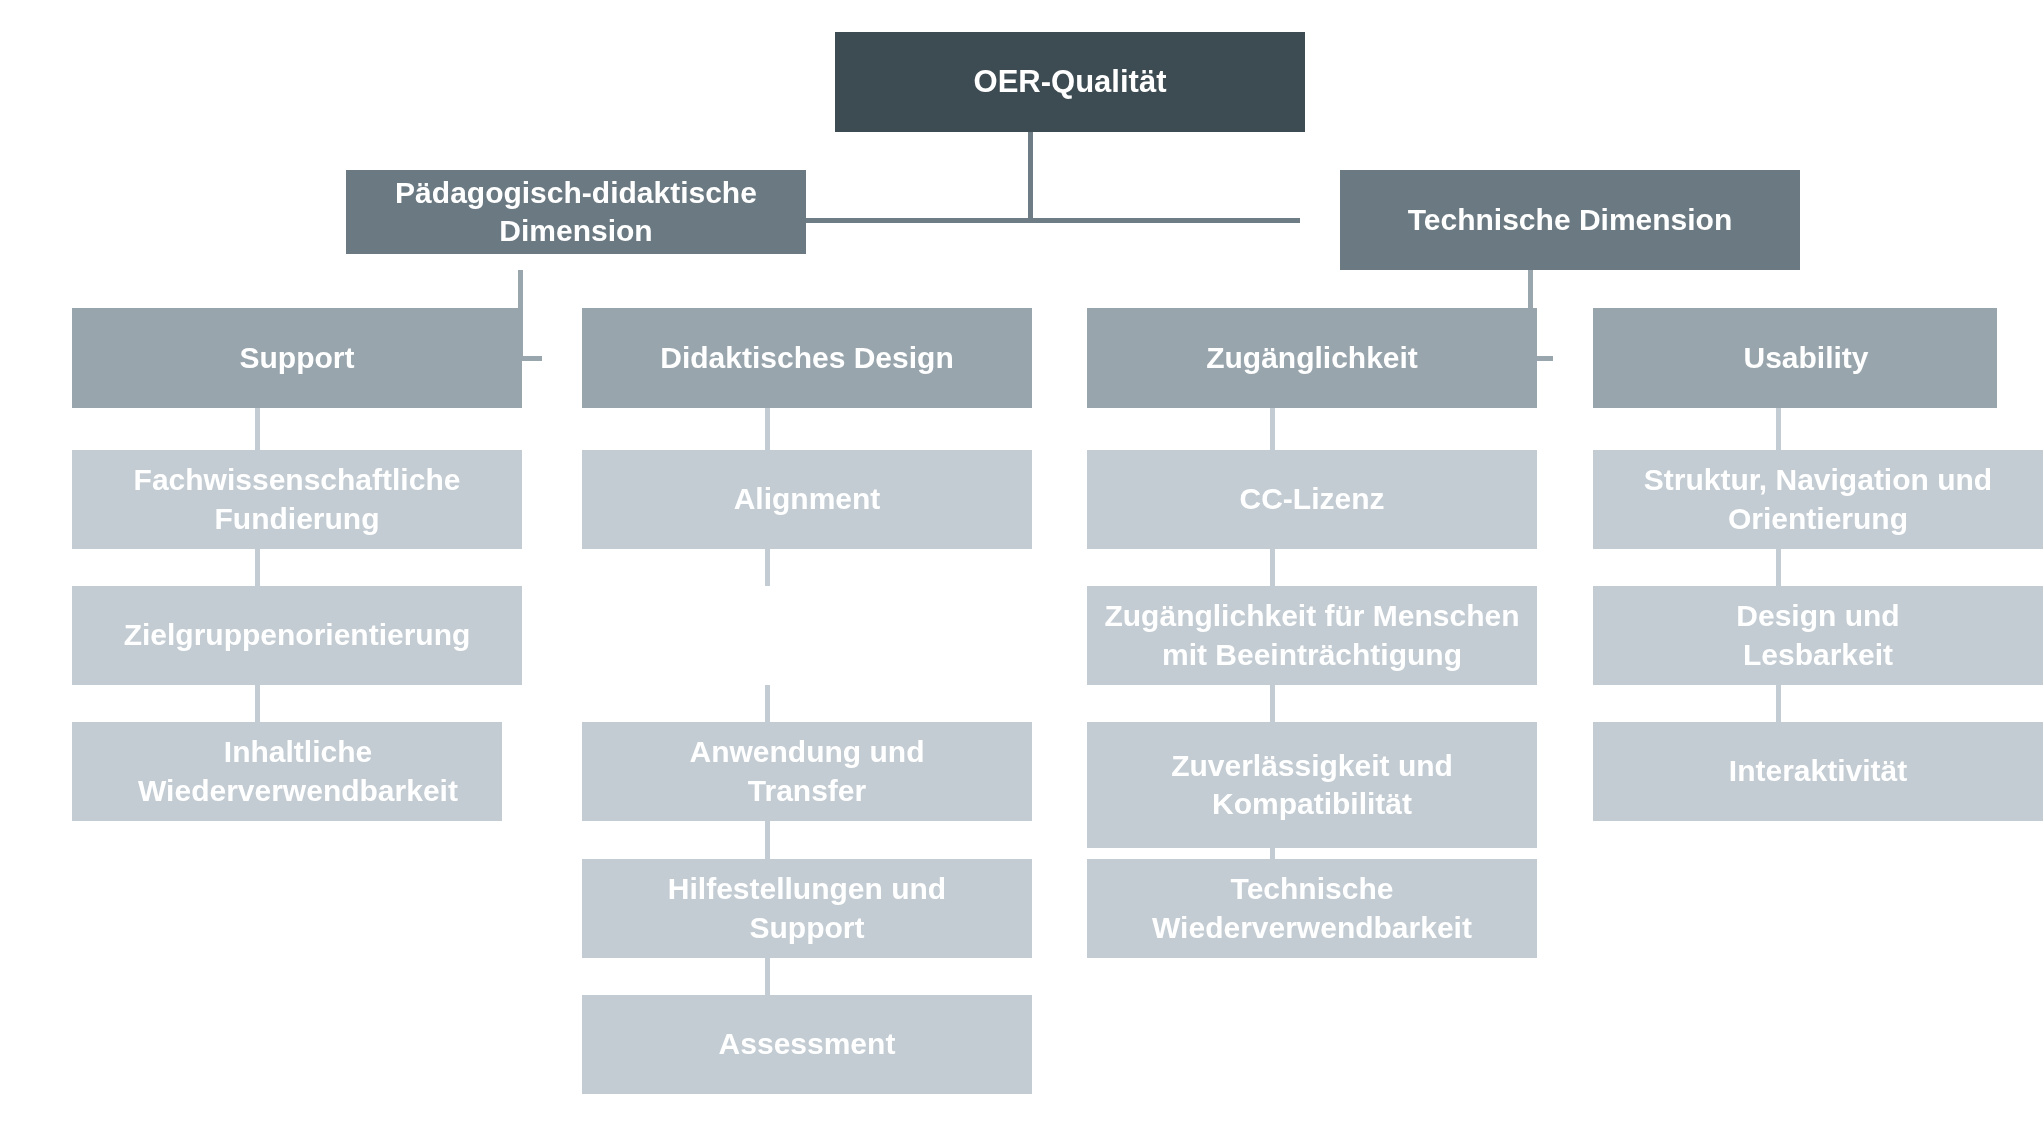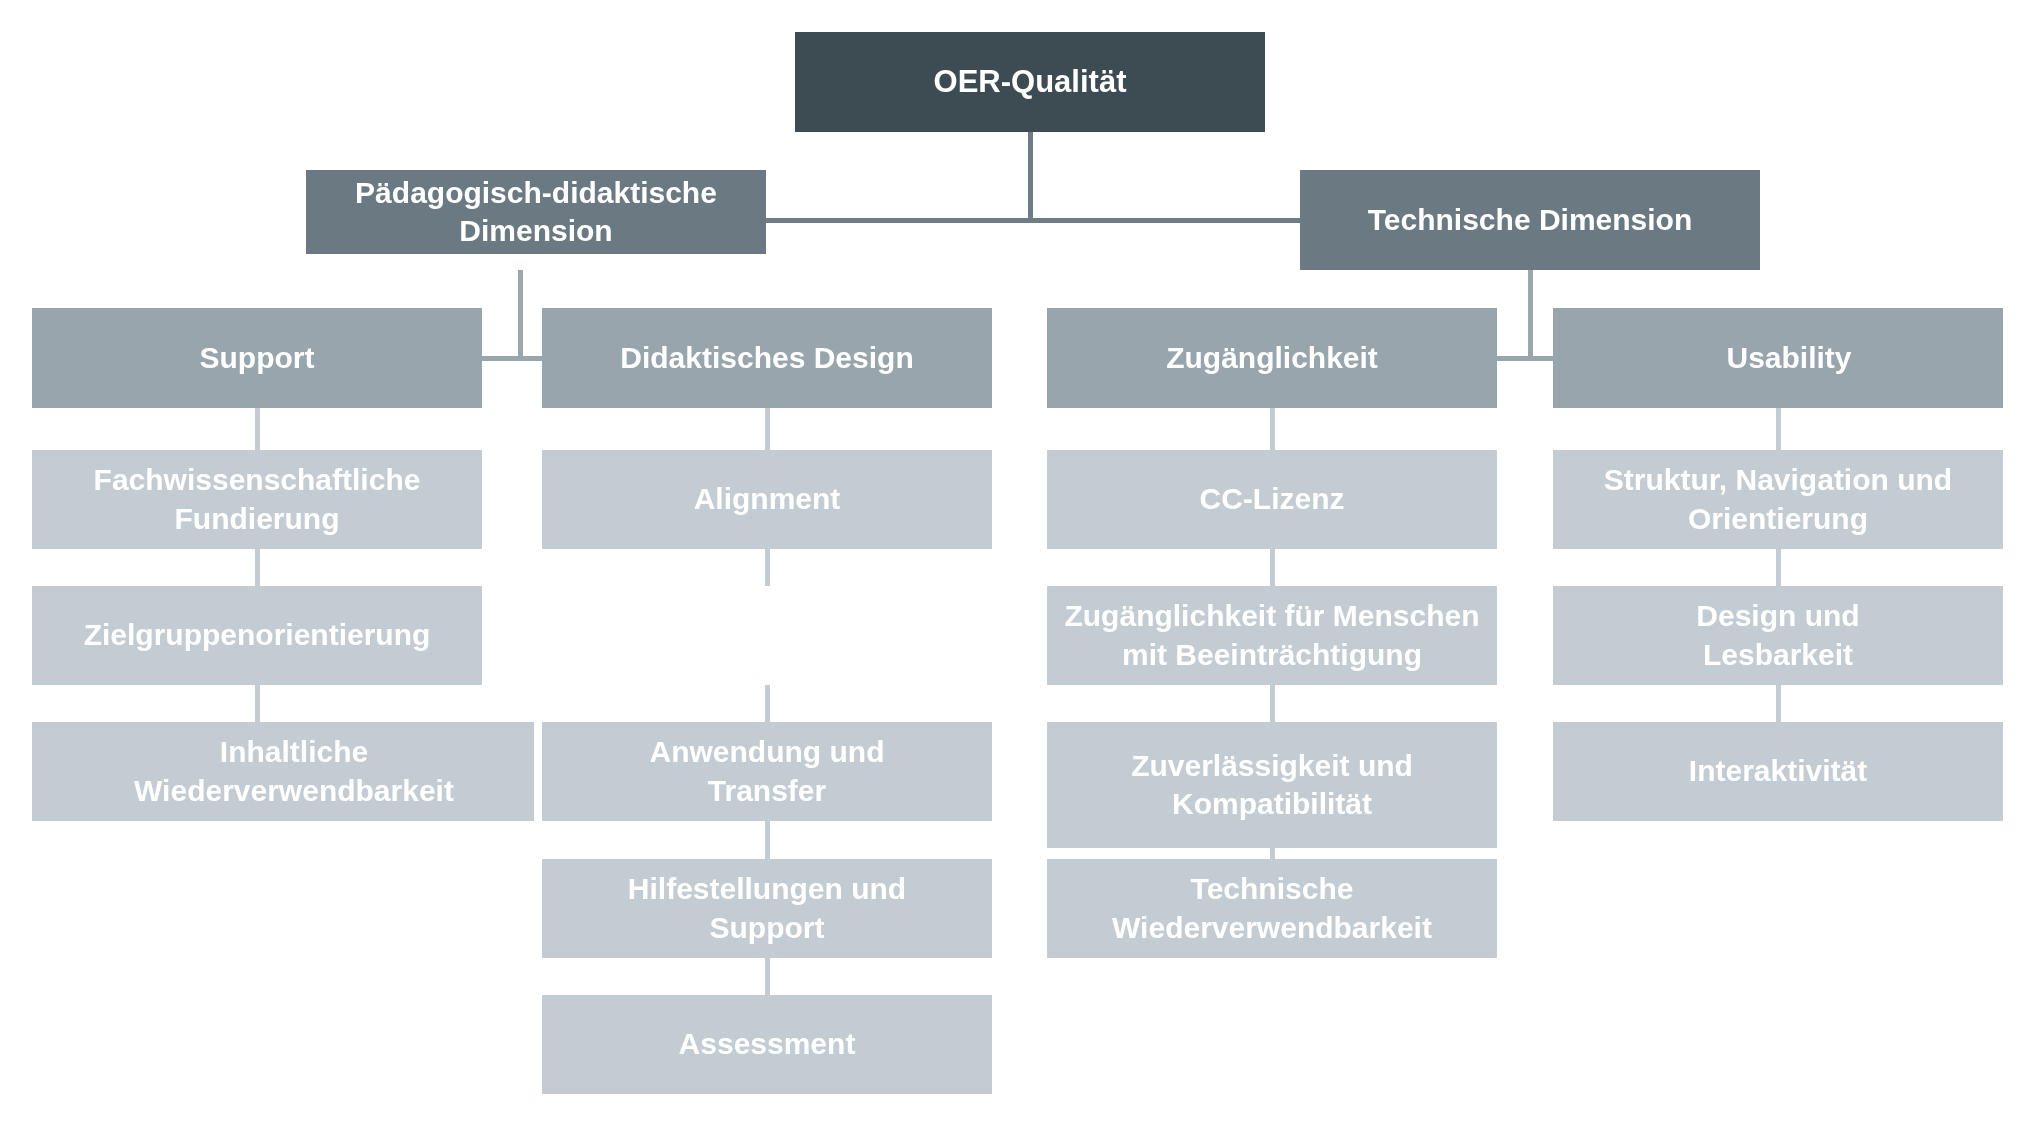--- a/index.html
+++ b/index.html
@@ -21,20 +21,21 @@
     align-items: center;
     justify-content: center;
     text-align: center;
     color: #ffffff;
     font-weight: 700;
     font-size: 30px;
     line-height: 1.27;
     white-space: pre-line;
     box-sizing: border-box;
     padding: 4px 14px;
+    margin-left: 40px;
   }
   .node--root   { background: #3d4b52; font-size: 31px; }
   .node--dim    { background: #6b7a82; }
   .node--header { background: #98a5ad; }
   .node--item   { background: #c3ccd3; }
   .line {
     position: absolute;
   }
   .line--dark  { background: #6e7d85; }
   .line--mid   { background: #9aa6ad; }
@@ -75,26 +76,26 @@
 
   <div class="node node--root" style="left:795px; top:32px; width:470px; height:100px;">OER-Qualität</div>
 
   <div class="node node--dim" style="left:306px; top:170px; width:460px; height:84px;">Pädagogisch-didaktische
 Dimension</div>
   <div class="node node--dim" style="left:1300px; top:170px; width:460px; height:100px;">Technische Dimension</div>
 
   <div class="node node--header" style="left:32px; top:308px; width:450px; height:100px;">Support</div>
   <div class="node node--header" style="left:542px; top:308px; width:450px; height:100px;">Didaktisches Design</div>
   <div class="node node--header" style="left:1047px; top:308px; width:450px; height:100px;">Zugänglichkeit</div>
-  <div class="node node--header" style="left:1553px; top:308px; width:450px; height:100px;padding-left:36px;">Usability</div>
+  <div class="node node--header" style="left:1553px; top:308px; width:404px; height:100px;padding-left:36px;">Usability</div>
 
   <div class="node node--item" style="left:32px; top:450px; width:450px; height:99px;">Fachwissenschaftliche
 Fundierung</div>
   <div class="node node--item" style="left:32px; top:586px; width:450px; height:99px;">Zielgruppenorientierung</div>
-  <div class="node node--item" style="left:32px; top:722px; width:502px; height:99px;padding-left:36px;">Inhaltliche
+  <div class="node node--item" style="left:32px; top:722px; width:430px; height:99px;padding-left:36px;">Inhaltliche
 Wiederverwendbarkeit</div>
 
   <div class="node node--item" style="left:542px; top:450px; width:450px; height:99px;">Alignment</div>
   <div class="node node--item" style="left:542px; top:859px; width:450px; height:99px;">Hilfestellungen und
 Support</div>
   <div class="node node--item" style="left:542px; top:722px; width:450px; height:99px;">Anwendung und
 Transfer</div>
   <div class="node node--item" style="left:542px; top:995px; width:450px; height:99px;">Assessment</div>
 
   <div class="node node--item" style="left:1047px; top:450px; width:450px; height:99px;">CC-Lizenz</div>

